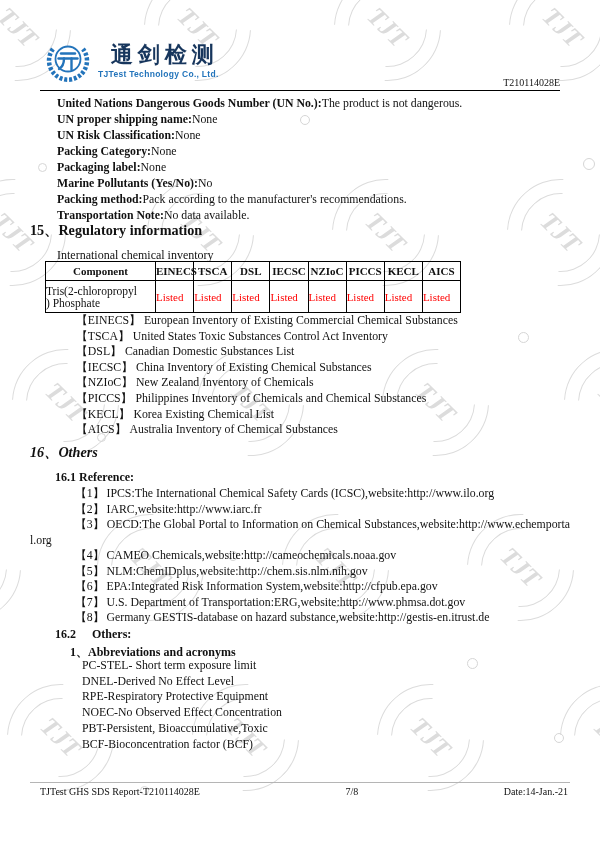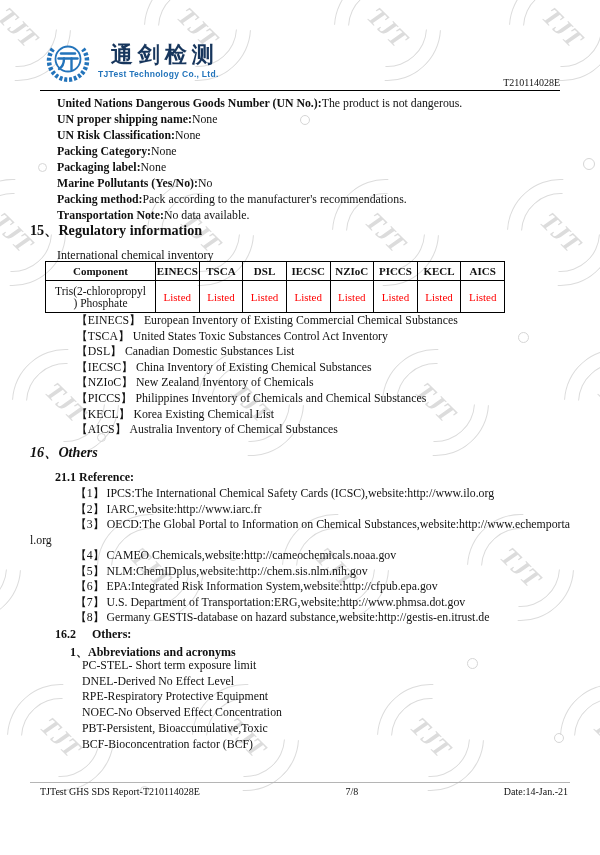--- a/index.html
+++ b/index.html
@@ -24,22 +24,22 @@
   .logo-text .cn{font-family:"Liberation Sans","DejaVu Sans",sans-serif;font-weight:bold;
       font-size:22px;letter-spacing:5px;color:var(--logo_navy,#17365d);line-height:1.1;}
   .logo-text .en{font-family:"Liberation Sans","DejaVu Sans",sans-serif;font-weight:bold;
       font-size:8.5px;color:var(--logo_blue,#2374bb);letter-spacing:.3px;margin-top:1px;}
   .doc-number{position:absolute;top:77px;right:40px;font-size:10px;}
   .header-rule{position:absolute;top:90px;left:40px;width:520px;border-top:1.6px solid #000;}
   .transport{position:absolute;top:95px;left:57px;width:512px;font-size:11.8px;line-height:16px;}
   .transport b{font-weight:bold;}
   .h15{position:absolute;top:221px;left:30px;font-size:14.2px;font-weight:bold;}
   .table-title{position:absolute;top:248px;left:57px;font-size:12px;font-weight:normal;}
-  .inv-table{position:absolute;top:261px;left:45px;width:460px;border-collapse:collapse;
-      table-layout:fixed;text-align:center;}
+  .inv-table{position:absolute;top:261px;left:45px;width:416px;border-collapse:collapse;
+      table-layout:fixed;}
   .inv-table th,.inv-table td{border:1px solid #000;padding:0;}
   .inv-table{border:1.5px solid #000;}
   .inv-table th{height:18px;font-size:11px;font-weight:bold;}
   .inv-table td{height:31px;font-size:11.5px;}
   .inv-table col.c0{width:110px;}
   .inv-table td.listed{color:var(--listed_red,#ff0000);font-size:11px;}
   .legend{position:absolute;top:313px;left:40px;width:530px;font-size:11.8px;line-height:15.6px;margin-left:36px;}
   .legend .key{margin-right:3px;}
   .h16{position:absolute;top:443px;left:30px;font-size:14.2px;font-weight:bold;font-style:italic;}
   .ref-h{position:absolute;top:470px;left:55px;font-size:12px;font-weight:bold;}
@@ -213,21 +213,21 @@
       <div><span class="key">【TSCA】</span><span>United States Toxic Substances Control Act Inventory</span></div>
       <div><span class="key">【DSL】</span><span>Canadian Domestic Substances List</span></div>
       <div><span class="key">【IECSC】</span><span>China Inventory of Existing Chemical Substances</span></div>
       <div><span class="key">【NZIoC】</span><span>New Zealand Inventory of Chemicals</span></div>
       <div><span class="key">【PICCS】</span><span>Philippines Inventory of Chemicals and Chemical Substances</span></div>
       <div><span class="key">【KECL】</span><span>Korea Existing Chemical List</span></div>
       <div><span class="key">【AICS】</span><span>Australia Inventory of Chemical Substances</span></div>
     </div>
 
     <div class="h16">16、Others</div>
-    <div class="ref-h">21.1 Reference:</div>
+    <div class="ref-h">16.1 Reference:</div>
 
     <div class="refs">
       <p><span class="key">【1】</span><span>IPCS:The International Chemical Safety Cards (ICSC),website:http://www.ilo.org</span></p>
       <p><span class="key">【2】</span><span>IARC,website:http://www.iarc.fr</span></p>
       <p><span class="key">【3】</span><span>OECD:The Global Portal to Information on Chemical Substances,website:http://www.echemportal.org</span></p>
       <p><span class="key">【4】</span><span>CAMEO Chemicals,website:http://cameochemicals.noaa.gov</span></p>
       <p><span class="key">【5】</span><span>NLM:ChemIDplus,website:http://chem.sis.nlm.nih.gov</span></p>
       <p><span class="key">【6】</span><span>EPA:Integrated Risk Information System,website:http://cfpub.epa.gov</span></p>
       <p><span class="key">【7】</span><span>U.S. Department of Transportation:ERG,website:http://www.phmsa.dot.gov</span></p>
       <p><span class="key">【8】</span><span>Germany GESTIS-database on hazard substance,website:http://gestis-en.itrust.de</span></p>

